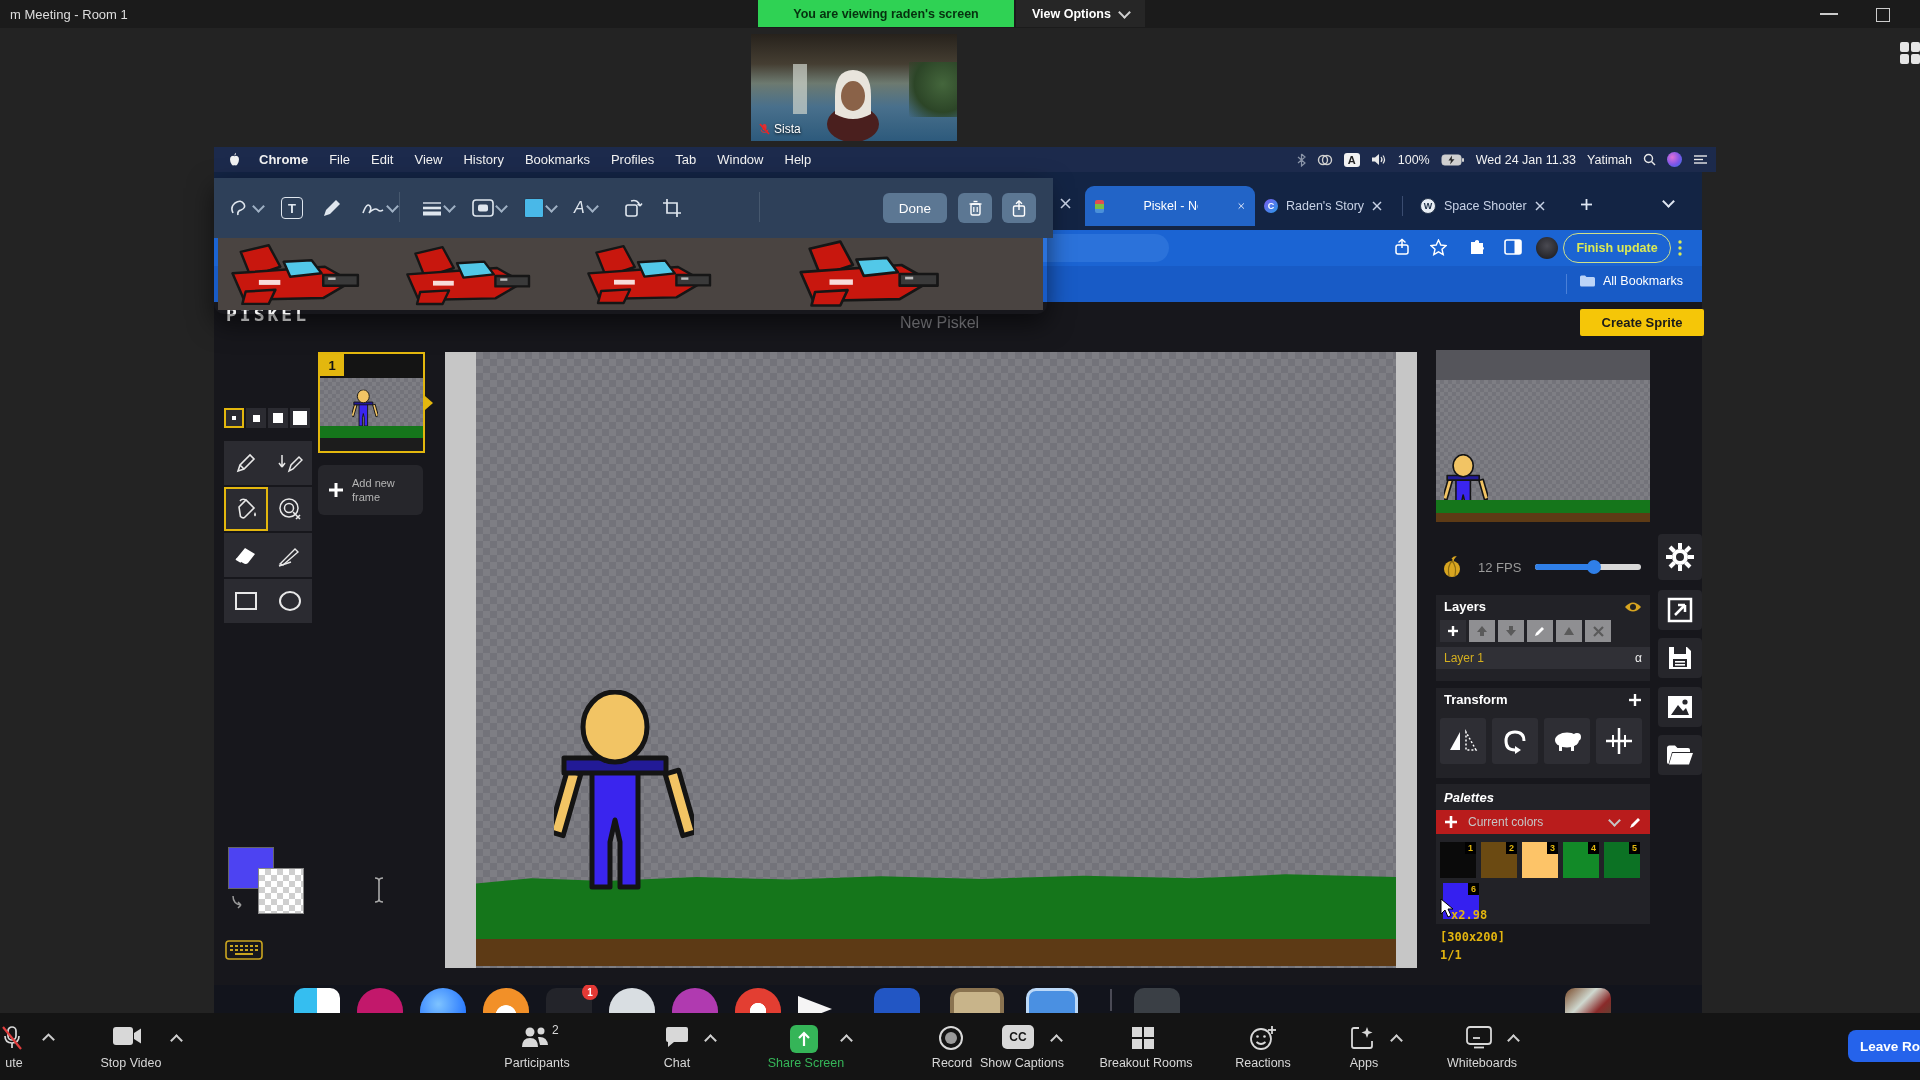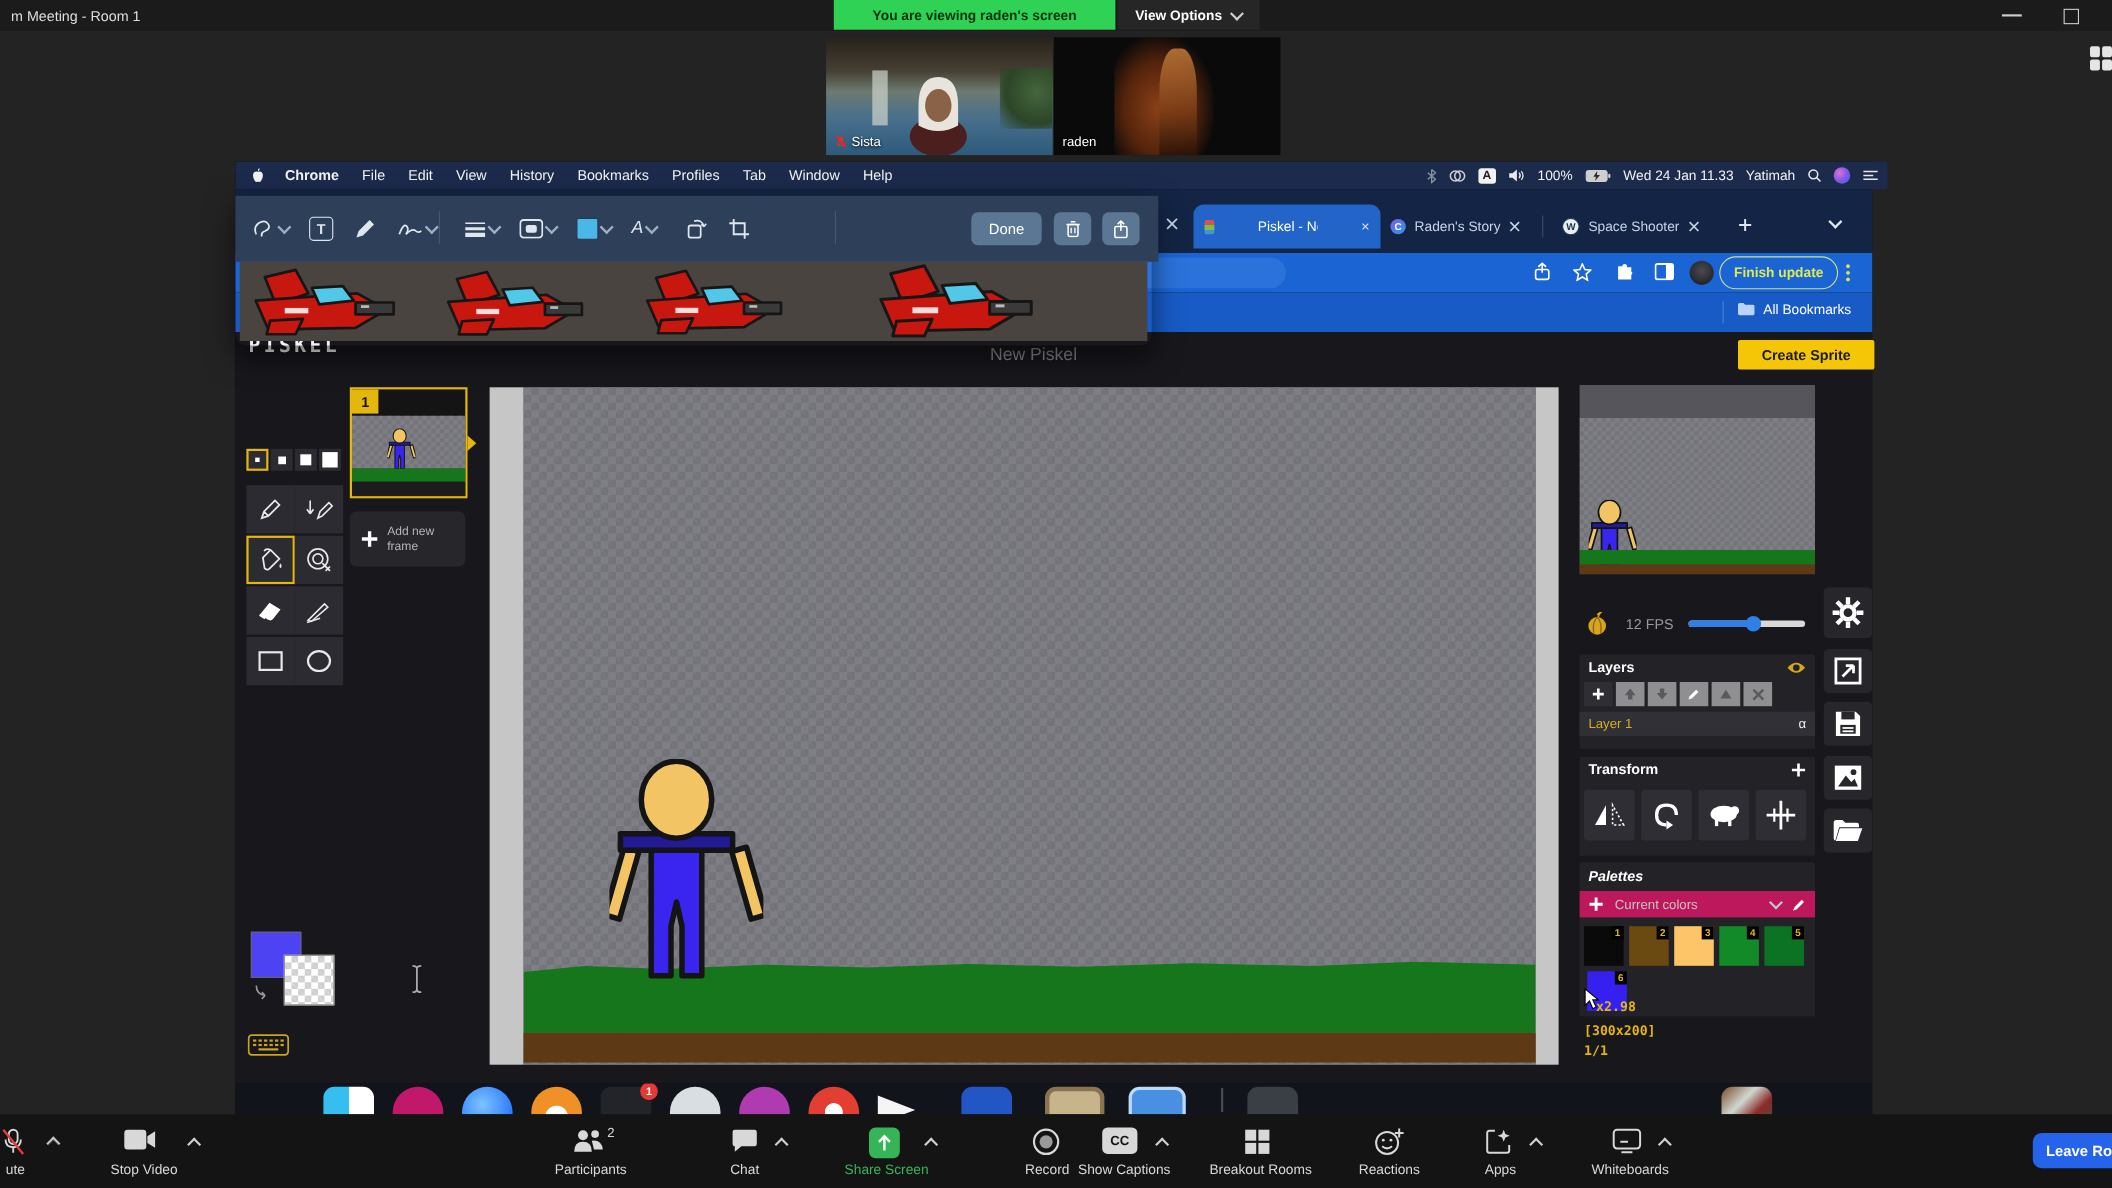--- a/index.html
+++ b/index.html
@@ -113,27 +113,20 @@
     </svg>
     <div class="nametag">
       <svg width="11" height="12" viewBox="0 0 11 12">
           <rect x="3.5" y="1" width="4" height="6.5" rx="2" fill="#d33"></rect>
           <path d="M2 6.5 Q2 9.5 5.5 9.5 Q9 9.5 9 6.5" stroke="#d33" fill="none"></path>
           <line x1="1" y1="1" x2="10" y2="11" stroke="#e22" stroke-width="1.6"></line>
         </svg>
       <span>Sista</span>
     </div>
   </div>
-  <div class="vthumb" style="left:958px;background:#0b0a0a;">
-    <div class="abs" style="left:55px;top:0;width:90px;height:107px;background:radial-gradient(ellipse at 45% 60%,#8a4018 0%,#55240c 45%,transparent 75%);"></div>
-    <div class="abs" style="left:96px;top:10px;width:34px;height:97px;background:linear-gradient(180deg,#c27a3a 0%,#7a3c16 60%,#2a1206 100%);border-radius:40% 40% 0 0;opacity:.85;"></div>
-    <div class="nametag">
-      <span>raden</span>
-    </div>
-  </div>
   <svg class="abs" style="left:1898px;top:40px;" width="22" height="26" viewBox="0 0 22 26">
     <rect x="2" y="2" width="9" height="10" rx="2" fill="#e5e5e5"></rect>
       <rect x="13" y="2" width="9" height="10" rx="2" fill="#e5e5e5"></rect>
       <rect x="2" y="14" width="9" height="10" rx="2" fill="#e5e5e5"></rect>
       <rect x="13" y="14" width="9" height="10" rx="2" fill="#e5e5e5"></rect>
   </svg>
 
   <div class="screen">
 
     <div class="menubar" style="padding-left:14px;">
@@ -486,21 +479,21 @@
               <line x1="14" y1="1" x2="14" y2="27" stroke="#fff" stroke-width="2.5"></line>
               <line x1="1" y1="14" x2="27" y2="14" stroke="#fff" stroke-width="2.5"></line>
               <line x1="8" y1="8" x2="8" y2="20" stroke="#fff" stroke-width="2"></line>
               <line x1="20" y1="8" x2="20" y2="20" stroke="#fff" stroke-width="2"></line>
             </svg>
           </div>
       </div>
 
       <div class="abs" style="left:1222px;top:482px;width:214px;height:140px;background:#222227;">
         <div style="padding:4px 8px;font-style:italic;"><span class="panel-h">Palettes</span></div>
-        <div style="display:flex;align-items:center;gap:10px;background:#be185d;padding:5px 8px;">
+        <div style="display:flex;align-items:center;gap:10px;background:#b91c1c;padding:5px 8px;">
           <svg width="14" height="14" viewBox="0 0 14 14">
               <line x1="7" y1="1" x2="7" y2="13" stroke="#fff" stroke-width="2.6"></line>
               <line x1="1" y1="7" x2="13" y2="7" stroke="#fff" stroke-width="2.6"></line>
             </svg>
           <span style="color:#c5c5c5;font-size:12px;flex:1;">Current colors</span>
           <span class="chev" style="border-color:#c5c5c5;"></span>
           <svg width="13" height="13" viewBox="0 0 13 13">
               <path d="M1 12 L2.5 8.5 L9 2 L11 4 L4.5 10.5 Z" fill="#fff"></path>
             </svg>
         </div>

